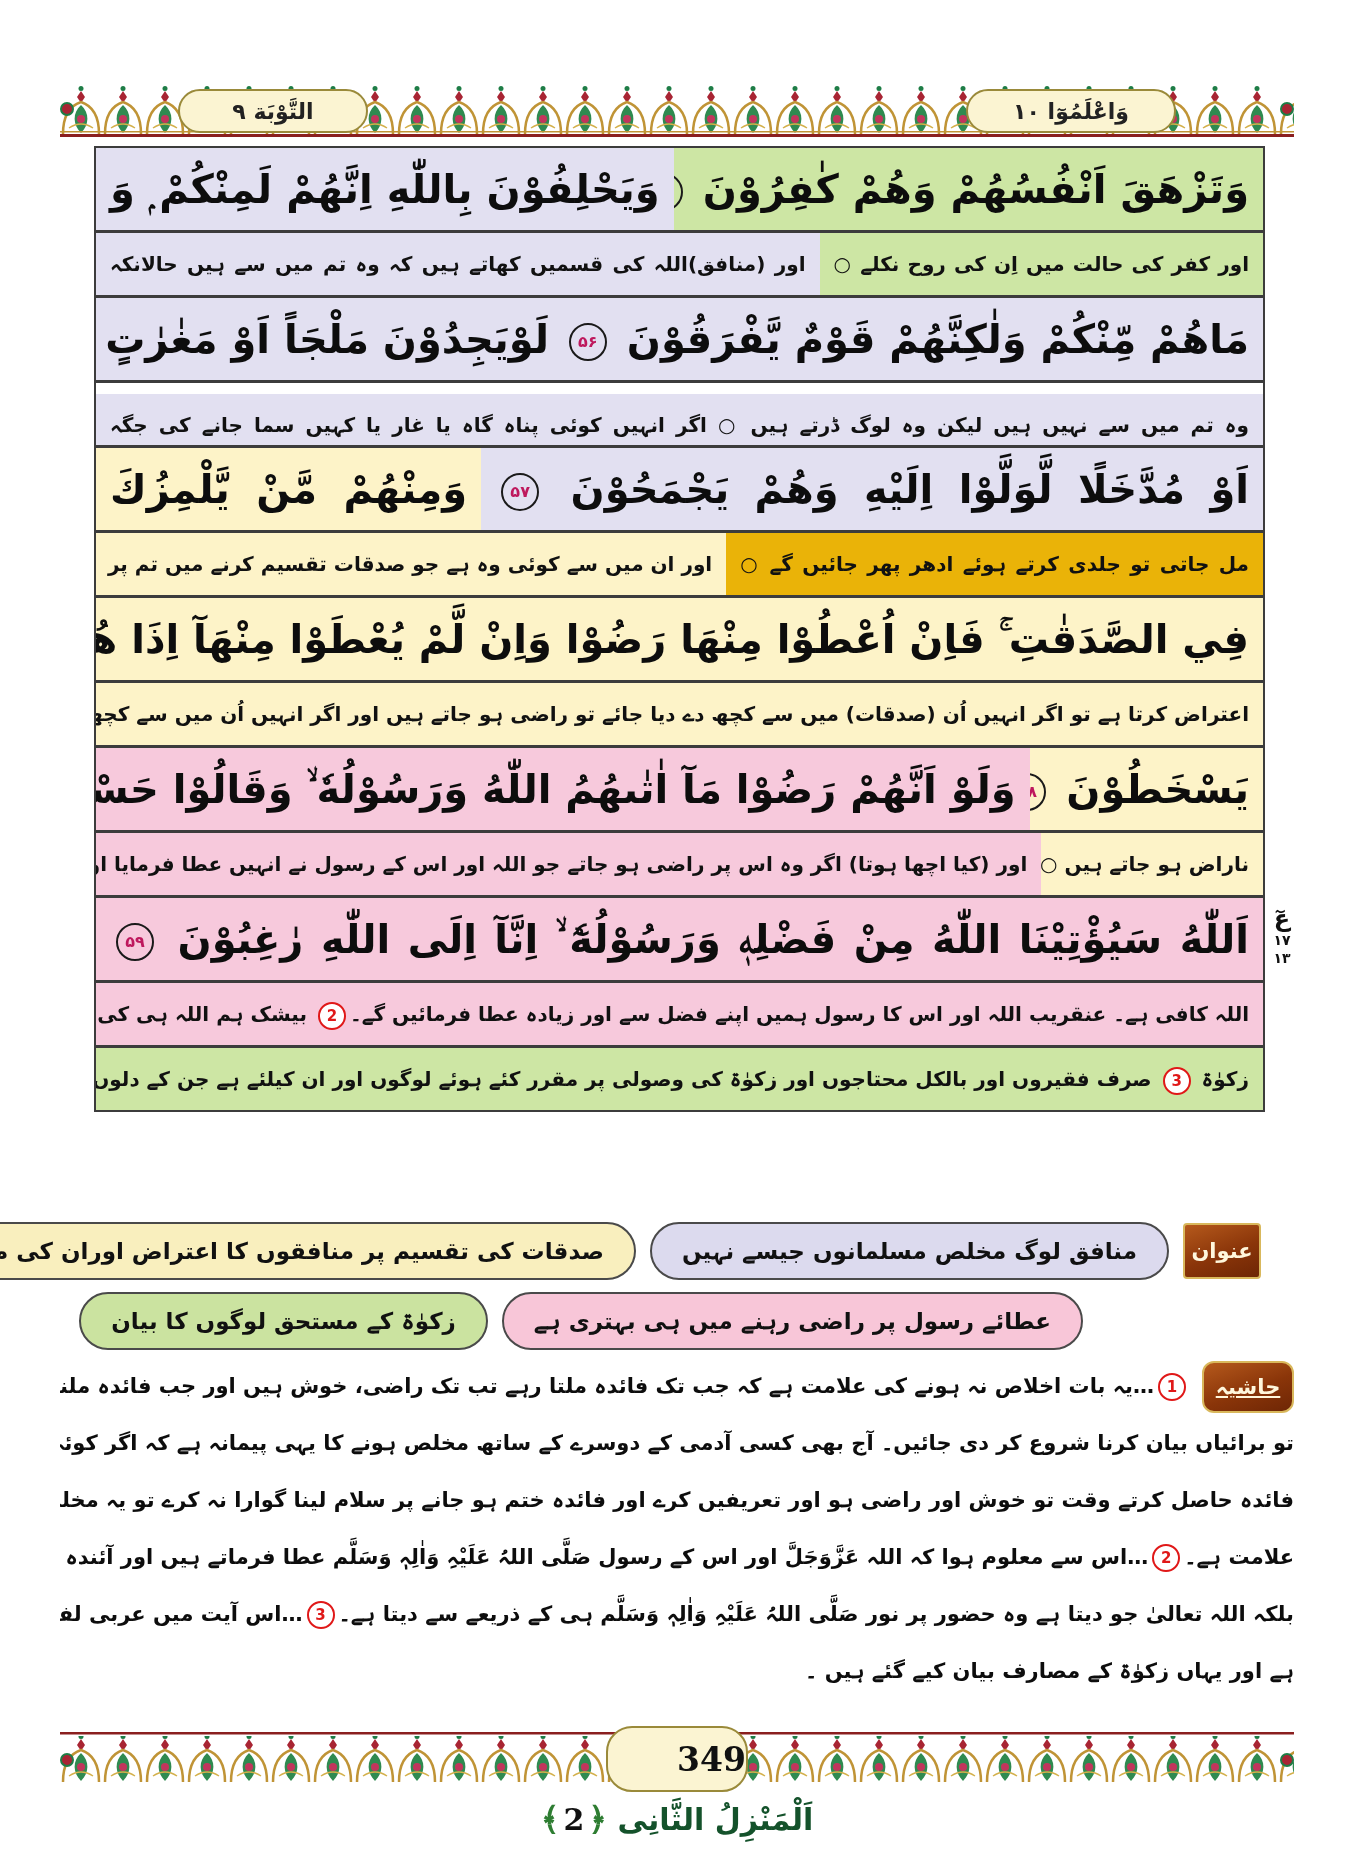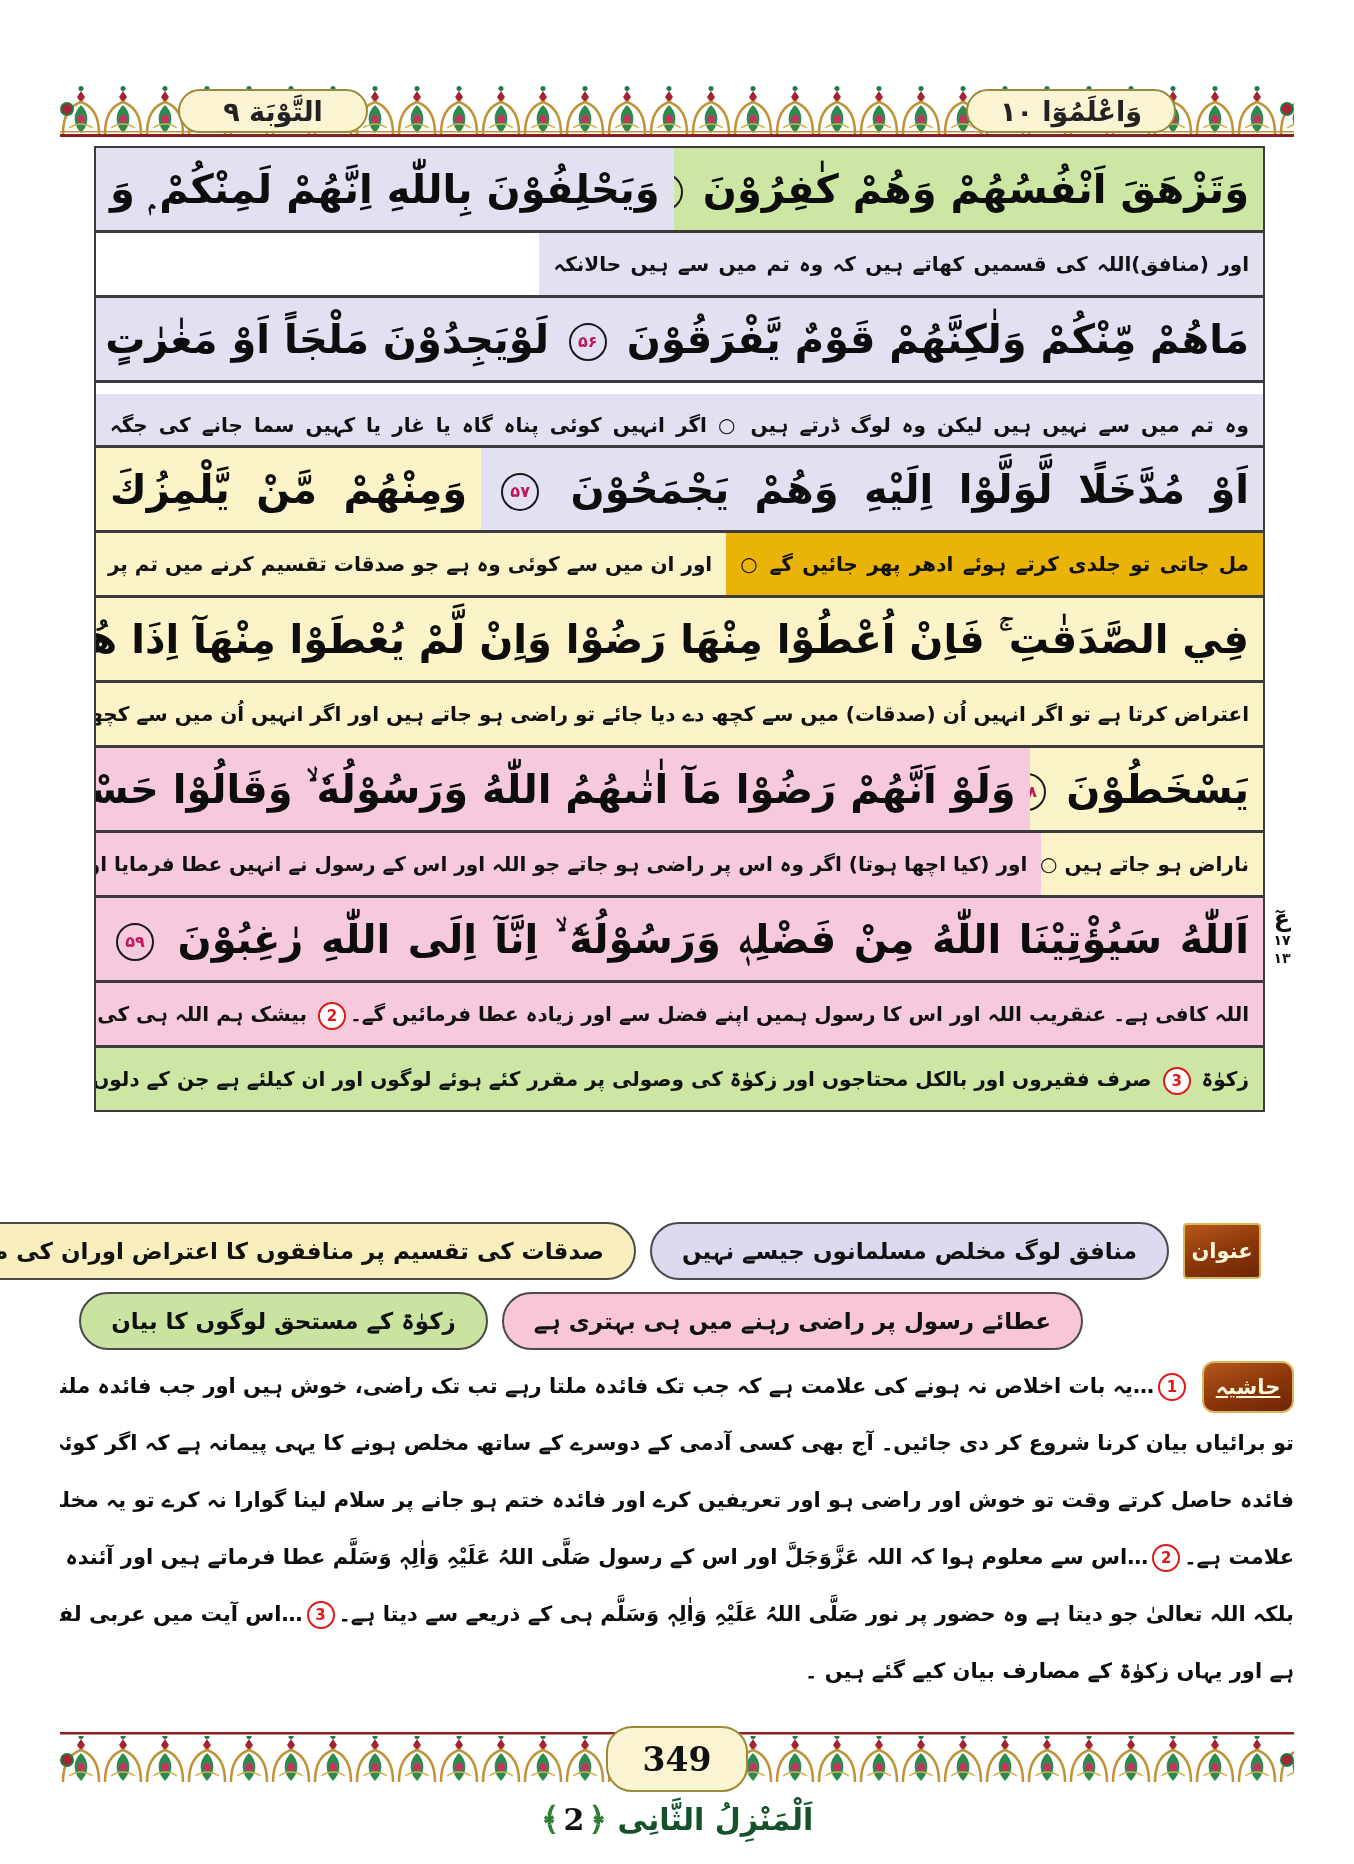--- a/index.html
+++ b/index.html
@@ -7,26 +7,26 @@
     width:1354px;height:1864px;background:#ffffff;position:relative;
     font-family:"DejaVu Sans", sans-serif;overflow:hidden;
   }
   .abs{position:absolute;}
   
   .band{left:60px;width:1234px;height:56px;}
   .band svg{display:block;}
   .cartouche{
     position:absolute;top:5px;height:40px;border:2px solid #9a8a3a;border-radius:22px;
     background:#fbf4d2;display:flex;align-items:center;justify-content:center;
-    font-size:27px;font-weight:bold;color:#222;padding:0 18px;white-space:nowrap;
+    font-size:22px;font-weight:bold;color:#222;padding:0 18px;white-space:nowrap;
   }
   .page-cartouche{
     position:absolute;top:-6px;left:50%;transform:translateX(-50%);width:138px;height:62px;
     border:2px solid #9a8a3a;border-radius:26px;background:#fbf4d2;
-    display:flex;align-items:center;justify-content:center;
+    display:flex;align-items:center;
     font-size:33px;font-weight:bold;color:#111;font-family:"DejaVu Serif", serif;
   }
   
   #quran-block{
     left:94px;top:146px;width:1167px;border:2px solid #3c3c3c;
   }
   .strip{display:flex;flex-direction:row;border-bottom:3px solid #3c3c3c;direction:rtl;}
   .strip:last-child{border-bottom:none;}
   .strip .seg{
     display:block;overflow:hidden;white-space:nowrap;padding:0 14px;box-sizing:border-box;
@@ -118,20 +118,21 @@
     <span>وَاعْلَمُوٓا ۱۰</span>
   </div>
 </div>
 
 <div class="abs" id="quran-block">
     <div class="strip arabic">
       <div class="seg" style="background: rgb(205, 230, 164); width: 50.5%;">وَتَزْهَقَ اَنْفُسُهُمْ وَهُمْ كٰفِرُوْنَ <span class="ayah-circle">۵۵</span></div>
       <div class="seg" style="background: rgb(226, 224, 241); width: 49.5%;">وَيَحْلِفُوْنَ بِاللّٰهِ اِنَّهُمْ لَمِنْكُمْ ۭ وَ</div>
     </div>
     <div class="strip urdu">
+      <div class="seg" style="background: rgb(205, 230, 164); width: 38%;">اور کفر کی حالت میں اِن کی روح نکلے ○</div>
       <div class="seg" style="background: rgb(226, 224, 241); width: 62%;">اور (منافق)اللہ کی قسمیں کھاتے ہیں کہ وہ تم میں سے ہیں حالانکہ</div>
     </div>
     <div class="strip arabic">
       <div class="seg" style="background: rgb(226, 224, 241); width: 100%;">مَاهُمْ مِّنْكُمْ وَلٰكِنَّهُمْ قَوْمٌ يَّفْرَقُوْنَ <span class="ayah-circle">۵۶</span> لَوْيَجِدُوْنَ مَلْجَاً اَوْ مَغٰرٰتٍ</div>
     </div>
     <div class="strip urdu">
       <div class="seg" style="background: rgb(226, 224, 241); width: 100%; margin-top: 11px;">وہ تم میں سے نہیں ہیں لیکن وہ لوگ ڈرتے ہیں ○ اگر انہیں کوئی پناہ گاہ یا غار یا کہیں سما جانے کی جگہ</div>
     </div>
     <div class="strip arabic">
       <div class="seg" style="background: rgb(226, 224, 241); width: 67%;">اَوْ مُدَّخَلًا لَّوَلَّوْا اِلَيْهِ وَهُمْ يَجْمَحُوْنَ <span class="ayah-circle">۵۷</span></div>

